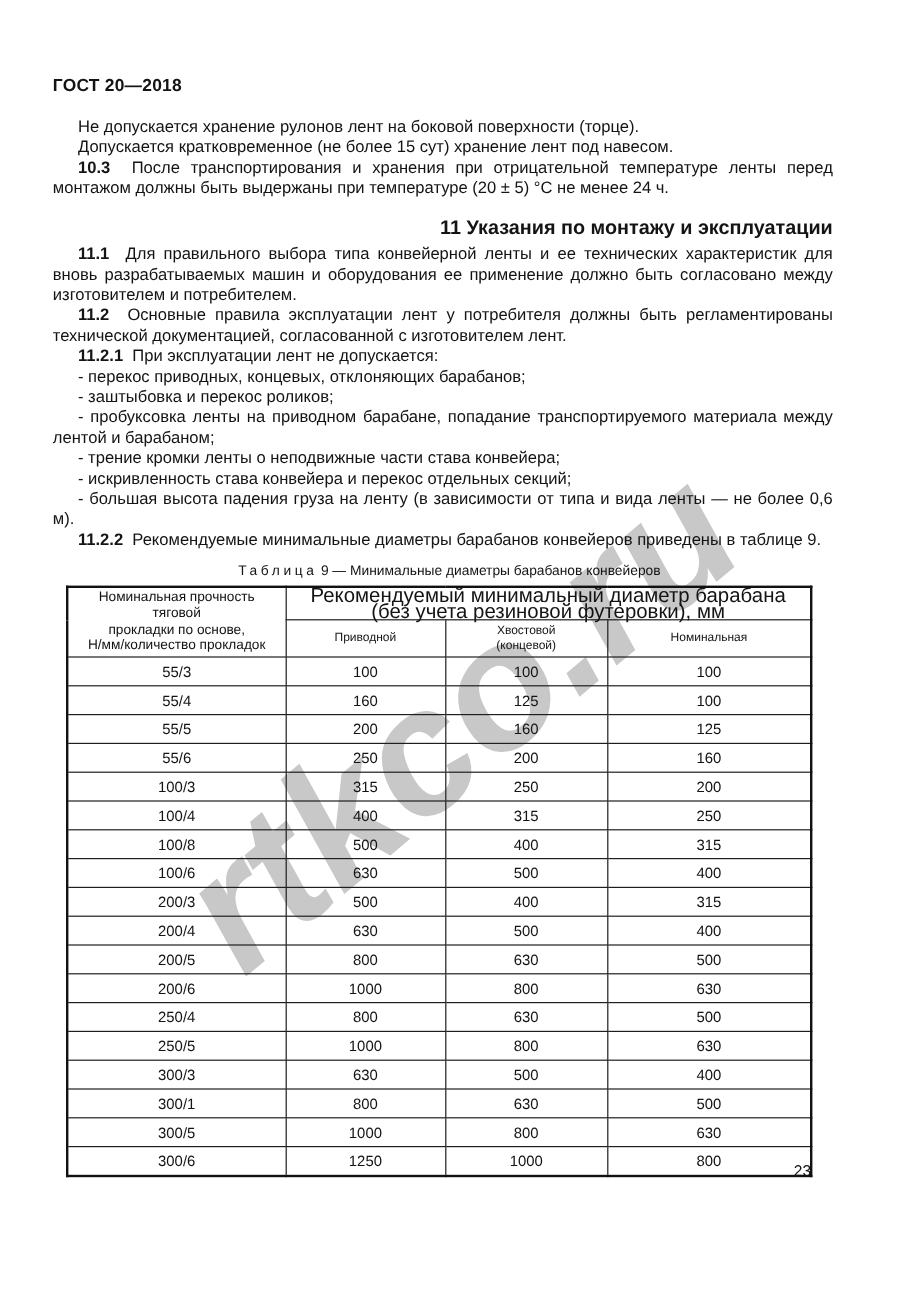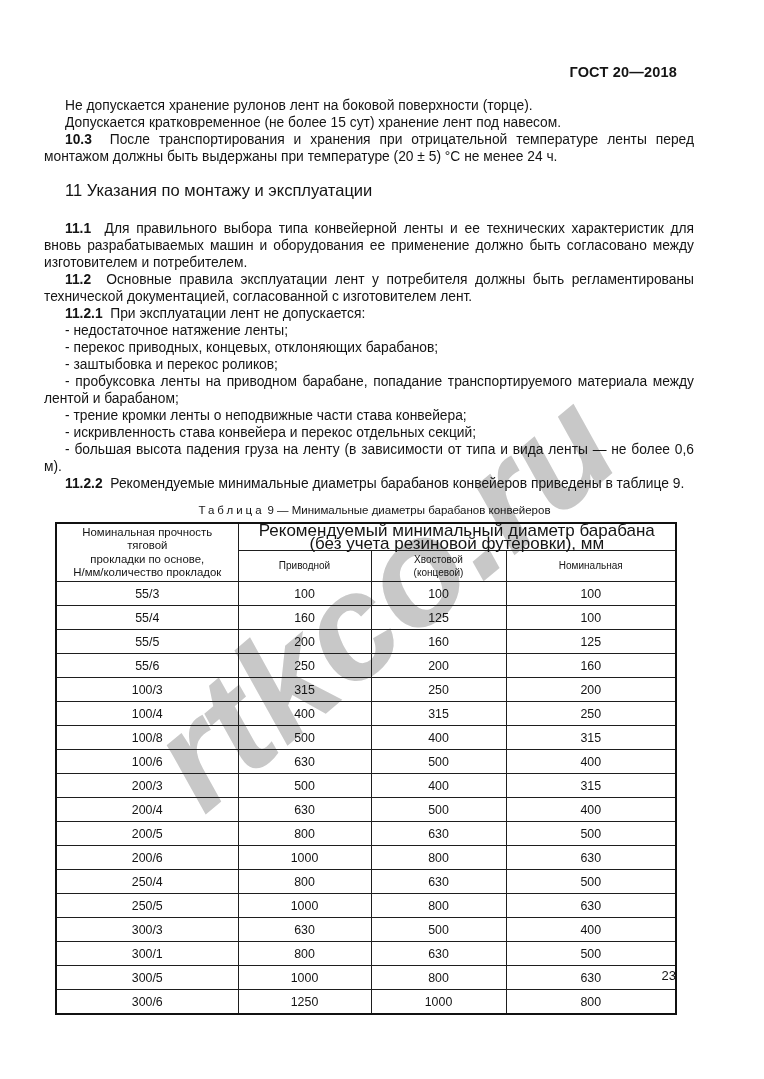--- a/index.html
+++ b/index.html
@@ -9,29 +9,29 @@
   }
   .watermark {
     position:absolute; left:12px; top:330px; width:740px; height:540px;
     display:flex; align-items:center; justify-content:center;
     transform:rotate(-40deg);
     font-size:148px; font-weight:bold; font-style:italic;
     color:#c8c8c8; z-index:0; user-select:none; white-space:nowrap;
   }
   .content { position:absolute; left:44px; top:64px; width:650px; z-index:1; }
   .doc-header {
-    text-align:right; font-weight:bold; font-size:14.5px;
+    text-align:left; font-weight:bold; font-size:14.5px;
     padding-right:17px; margin:0 0 17px 0; letter-spacing:0.2px;
   }
   .para {
     margin:0; text-indent:21px; text-align:justify;
     font-size:13.8px; line-height:17px;
   }
   .heading {
-    font-size:16.5px; font-weight:normal; margin:15px 0 20px 21px; line-height:20px;
+    font-size:16.5px; font-weight:bold; margin:15px 0 3px 21px; line-height:20px;text-align:right;
   }
   .caption {
     margin:11px 0 5px 11px; font-size:11.5px; line-height:14px; text-align:center;
   }
   .cap-word { letter-spacing:3px; }
   .cap-num { margin:0 3px; }
   table.t9 {
     border-collapse:collapse; table-layout:fixed;
     margin-left:11px; width:620px;
     border:2px solid #111111; background:transparent;
@@ -65,21 +65,20 @@
     <div class="doc-header">ГОСТ 20—2018</div>
 
     <div>
         <p class="para">Не допускается хранение рулонов лент на боковой поверхности (торце).</p>
         <p class="para">Допускается кратковременное (не более 15 сут) хранение лент под навесом.</p>
         <p class="para"><b>10.3</b>&nbsp;&nbsp;<span>После транспортирования и хранения при отрицательной температуре ленты перед монтажом должны быть выдержаны при температуре (20 ± 5) °С не менее 24 ч.</span></p>
         <h2 class="heading">11 Указания по монтажу и эксплуатации</h2>
         <p class="para"><b>11.1</b>&nbsp;&nbsp;<span>Для правильного выбора типа конвейерной ленты и ее технических характеристик для вновь разрабатываемых машин и оборудования ее применение должно быть согласовано между изготовителем и потребителем.</span></p>
         <p class="para"><b>11.2</b>&nbsp;&nbsp;<span>Основные правила эксплуатации лент у потребителя должны быть регламентированы технической документацией, согласованной с изготовителем лент.</span></p>
         <p class="para"><b>11.2.1</b>&nbsp;&nbsp;<span>При эксплуатации лент не допускается:</span></p>
-        <p class="para">- недостаточное натяжение ленты;</p>
         <p class="para">- перекос приводных, концевых, отклоняющих барабанов;</p>
         <p class="para">- заштыбовка и перекос роликов;</p>
         <p class="para">- пробуксовка ленты на приводном барабане, попадание транспортируемого материала между лентой и барабаном;</p>
         <p class="para">- трение кромки ленты о неподвижные части става конвейера;</p>
         <p class="para">- искривленность става конвейера и перекос отдельных секций;</p>
         <p class="para">- большая высота падения груза на ленту (в зависимости от типа и вида ленты — не более 0,6 м).</p>
         <p class="para"><b>11.2.2</b>&nbsp;&nbsp;<span>Рекомендуемые минимальные диаметры барабанов конвейеров приведены в таблице 9.</span></p>
       </div>
 
     <p class="caption"><span class="cap-word">Таблица</span><span class="cap-num">9</span><span>— Минимальные диаметры барабанов конвейеров</span></p>

